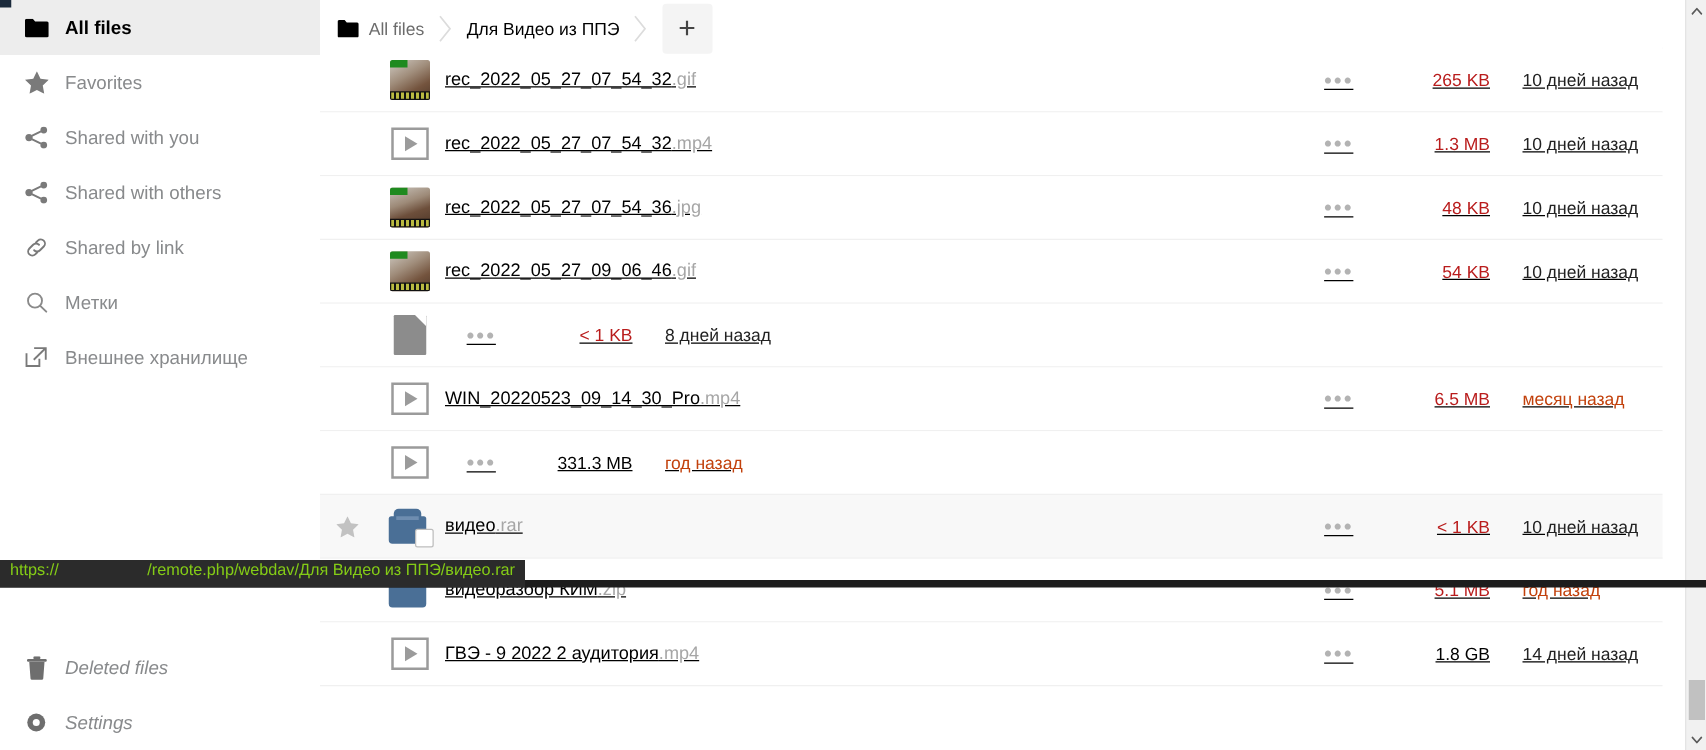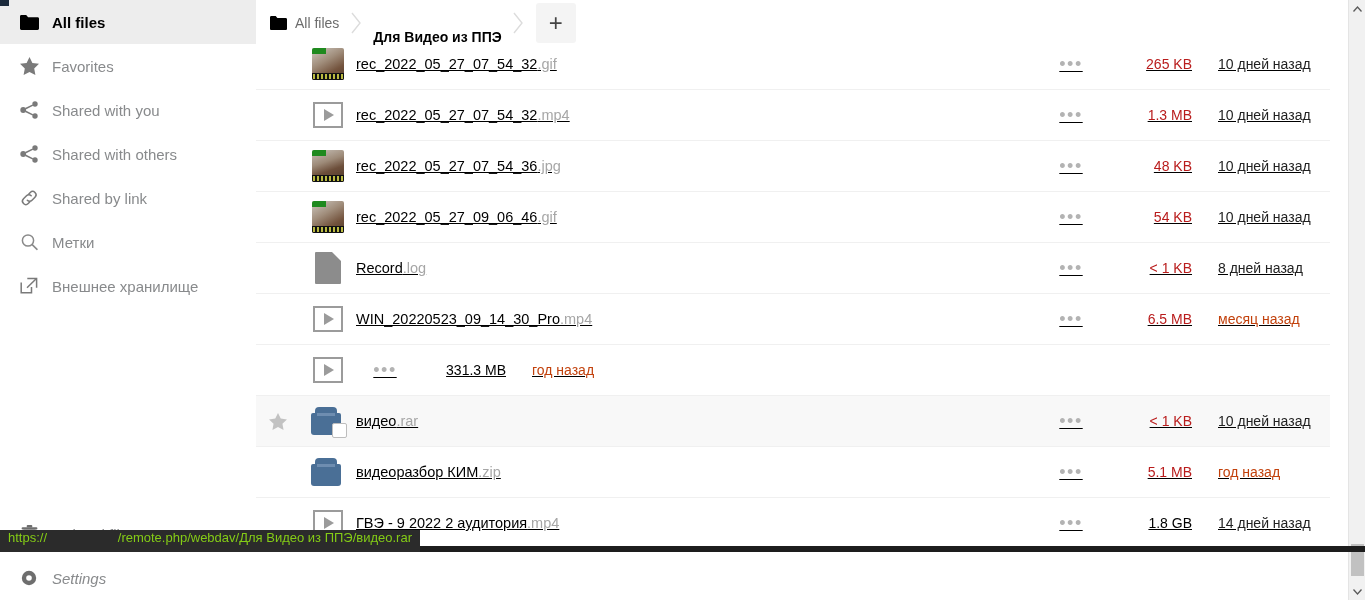--- a/index.html
+++ b/index.html
@@ -3,21 +3,21 @@
 <meta charset="utf-8">
 <style>
   * { box-sizing: border-box; margin: 0; padding: 0; }
   html, body {
     width: 1365px; height: 600px;
     overflow: hidden;
     background: #fff;
     font-family: "Liberation Sans", sans-serif;
     -webkit-font-smoothing: antialiased;
   }
-  #app { position: relative; width: 1365px; height: 552px; background:#fff; }
+  #app { position: relative; width: 1365px; height: 470px; background:#fff; }
 
   
   #sidebar {
     position: absolute; left: 0; top: 0;
     width: 256px; height: 600px;
     background: #fff;
     border-right: 0;
     overflow: hidden;
   }
   .nav-item {
@@ -65,21 +65,21 @@
     z-index: 20;
   }
   .crumb {
     display: flex; align-items: center;
     font-size: 14px;
     color: #6c6c6c;
     cursor: pointer;
     padding: 0 4px;
     height: 44px;
   }
-  .crumb.current { color: #000; font-weight: 700; align-items: flex-end; }
+  .crumb.current { color: #000; font-weight: 400; }
   .crumb-home-ico { margin-right: 8px; display:flex; }
   .crumb-sep {
     width: 26px; height: 44px;
     display: flex; align-items: center; justify-content: center;
     color: #d8d8d8;
   }
   .crumb-add {
     width: 40px; height: 40px;
     margin-left: 4px;
     background: #f4f4f4;
@@ -422,21 +422,20 @@
           <span class="cell-name"><span>rec_2022_05_27_09_06_46</span><span class="ext">.gif</span></span>
           <span class="cell-menu">•••</span>
           <span class="cell-size">54 KB</span>
           <span class="cell-date dark">10 дней назад</span>
         </div>
         <div class="row">
           <span class="cell-fav"></span>
           <span class="cell-ico">
             <span class="doc-ico"></span>
           </span>
-          <span class="cell-name"><span>Record</span><span class="ext">.log</span></span>
           <span class="cell-menu">•••</span>
           <span class="cell-size">&lt; 1 KB</span>
           <span class="cell-date dark">8 дней назад</span>
         </div>
         <div class="row">
           <span class="cell-fav"></span>
           <span class="cell-ico">
             <span class="play-ico">
               <span class="play-tri"></span>
             </span>

